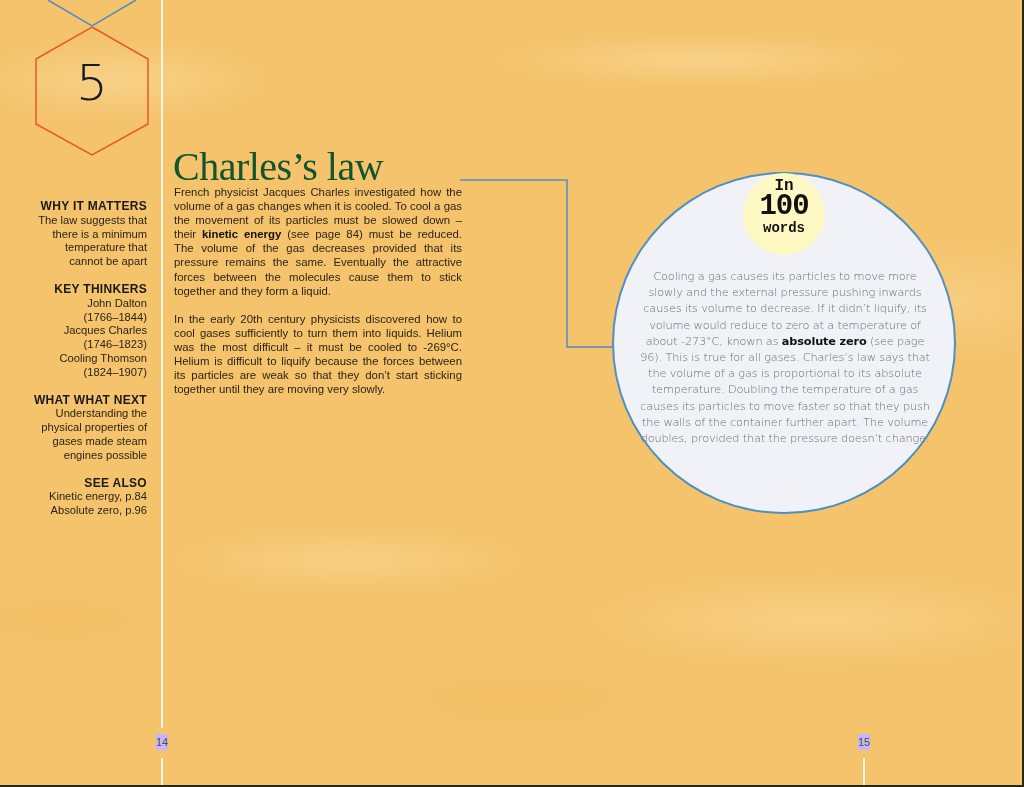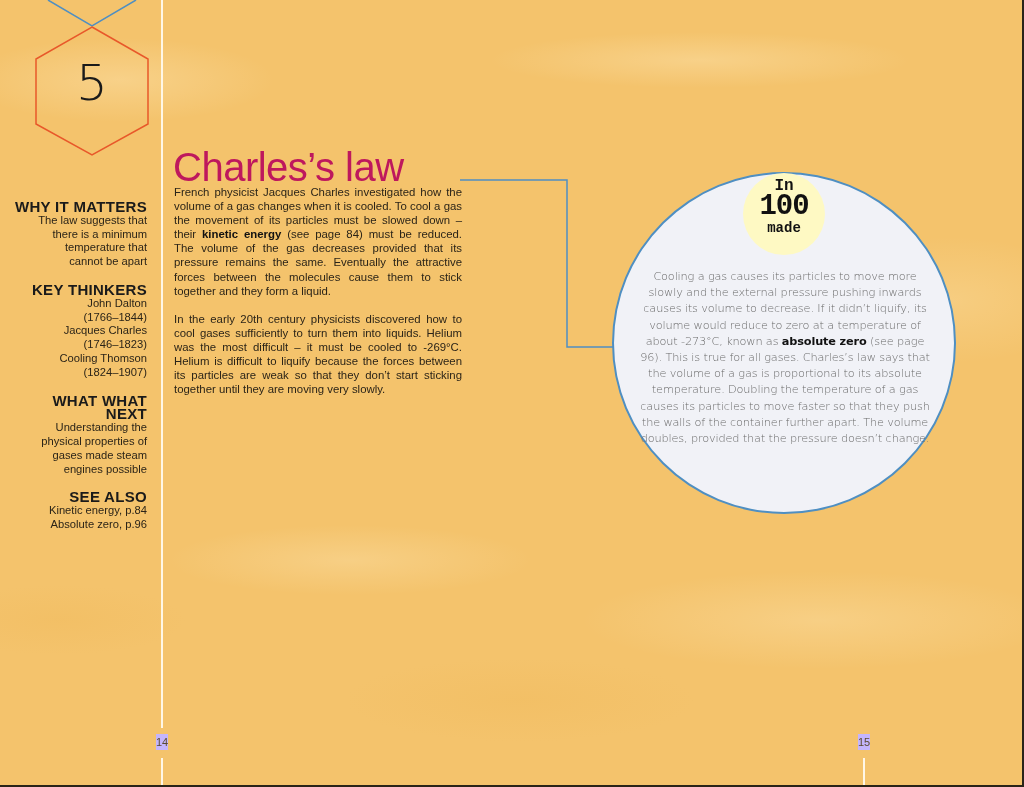--- a/index.html
+++ b/index.html
@@ -75,35 +75,35 @@
       line-height: 13.8px;
       color: #2b2418;
     }
     .sidebar .section {
       margin-bottom: 14px;
     }
     .sidebar .heading {
       font-weight: bold;
       letter-spacing: 0.3px;
       color: #1a1a1a;
-      font-size: 15px;
+      font-size: 12px;
     }
     .sidebar .line {
       display: block;
     }
     .title {
       position: absolute;
       left: 173px;
       top: 143px;
-      font-family: Liberation Sans, sans-serif;
+      font-family: Liberation Serif, serif;
       font-weight: 200;
       font-size: 40px;
       letter-spacing: -0.5px;
       line-height: 48px;
-      color: #be185d;
+      color: #14532d;
       white-space: nowrap;
     }
     .body-text {
       position: absolute;
       left: 174px;
       top: 185px;
       width: 288px;
       font-family: "Liberation Sans", sans-serif;
       font-size: 11.4px;
       line-height: 14.1px;
@@ -239,21 +239,21 @@
 
 <div class="body-text">
   <p><span>French physicist Jacques Charles investigated how the volume of a gas changes when it is cooled. To cool a gas the movement of its particles must be slowed down – their </span><b>kinetic energy</b><span> (see page 84) must be reduced. The volume of the gas decreases provided that its pressure remains the same. Eventually the attractive forces between the molecules cause them to stick together and they form a liquid.</span></p>
   <p>In the early 20th century physicists discovered how to cool gases sufficiently to turn them into liquids. Helium was the most difficult – it must be cooled to -269°C. Helium is difficult to liquify because the forces between its particles are weak so that they don’t start sticking together until they are moving very slowly.</p>
 </div>
 
 <div class="circle"></div>
 <div class="badge">
   <span class="b-top">In</span>
   <span class="b-num">100</span>
-  <span class="b-bottom">made</span>
+  <span class="b-bottom">words</span>
 </div>
 <div class="summary"><span>Cooling a gas causes its particles to move more slowly and the external pressure pushing inwards causes its volume to decrease. If it didn’t liquify, its volume would reduce to zero at a temperature of about -273°C, known as </span><b>absolute zero</b><span> (see page 96). This is true for all gases. Charles’s law says that the volume of a gas is proportional to its absolute temperature. Doubling the temperature of a gas causes its particles to move faster so that they push the walls of the container further apart. The volume doubles, provided that the pressure doesn’t change.</span></div>
 
 <div class="page-num" style="left:156px;">14</div>
 <div class="page-num" style="left:858px;">15</div>
 
 <div class="frame-edge-right"></div>
 <div class="frame-edge-bottom"></div>
 
 </body></html>

